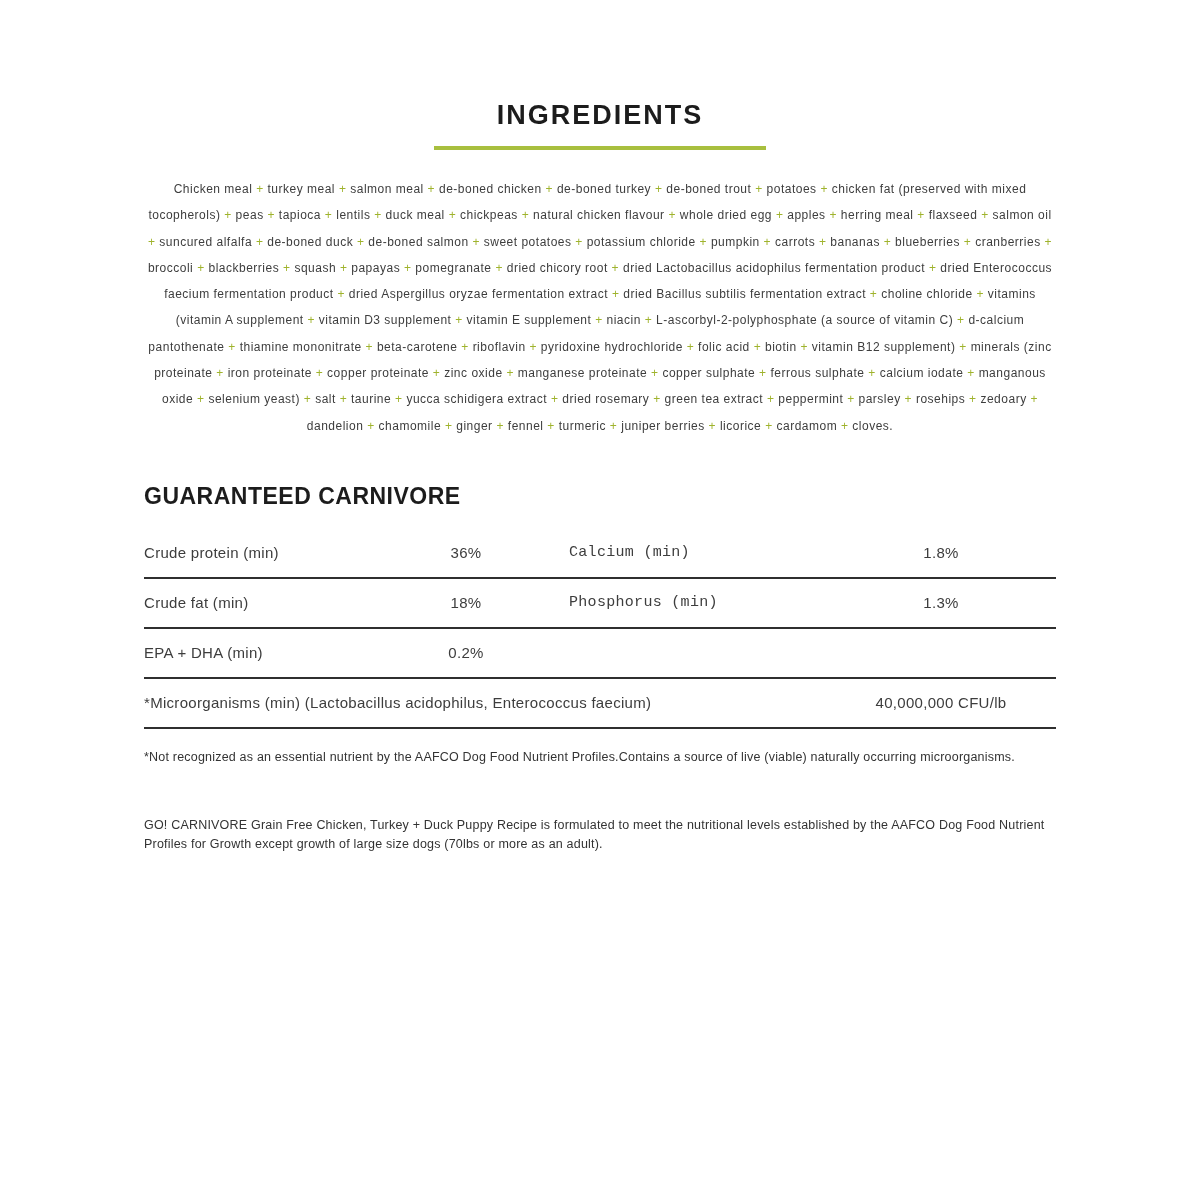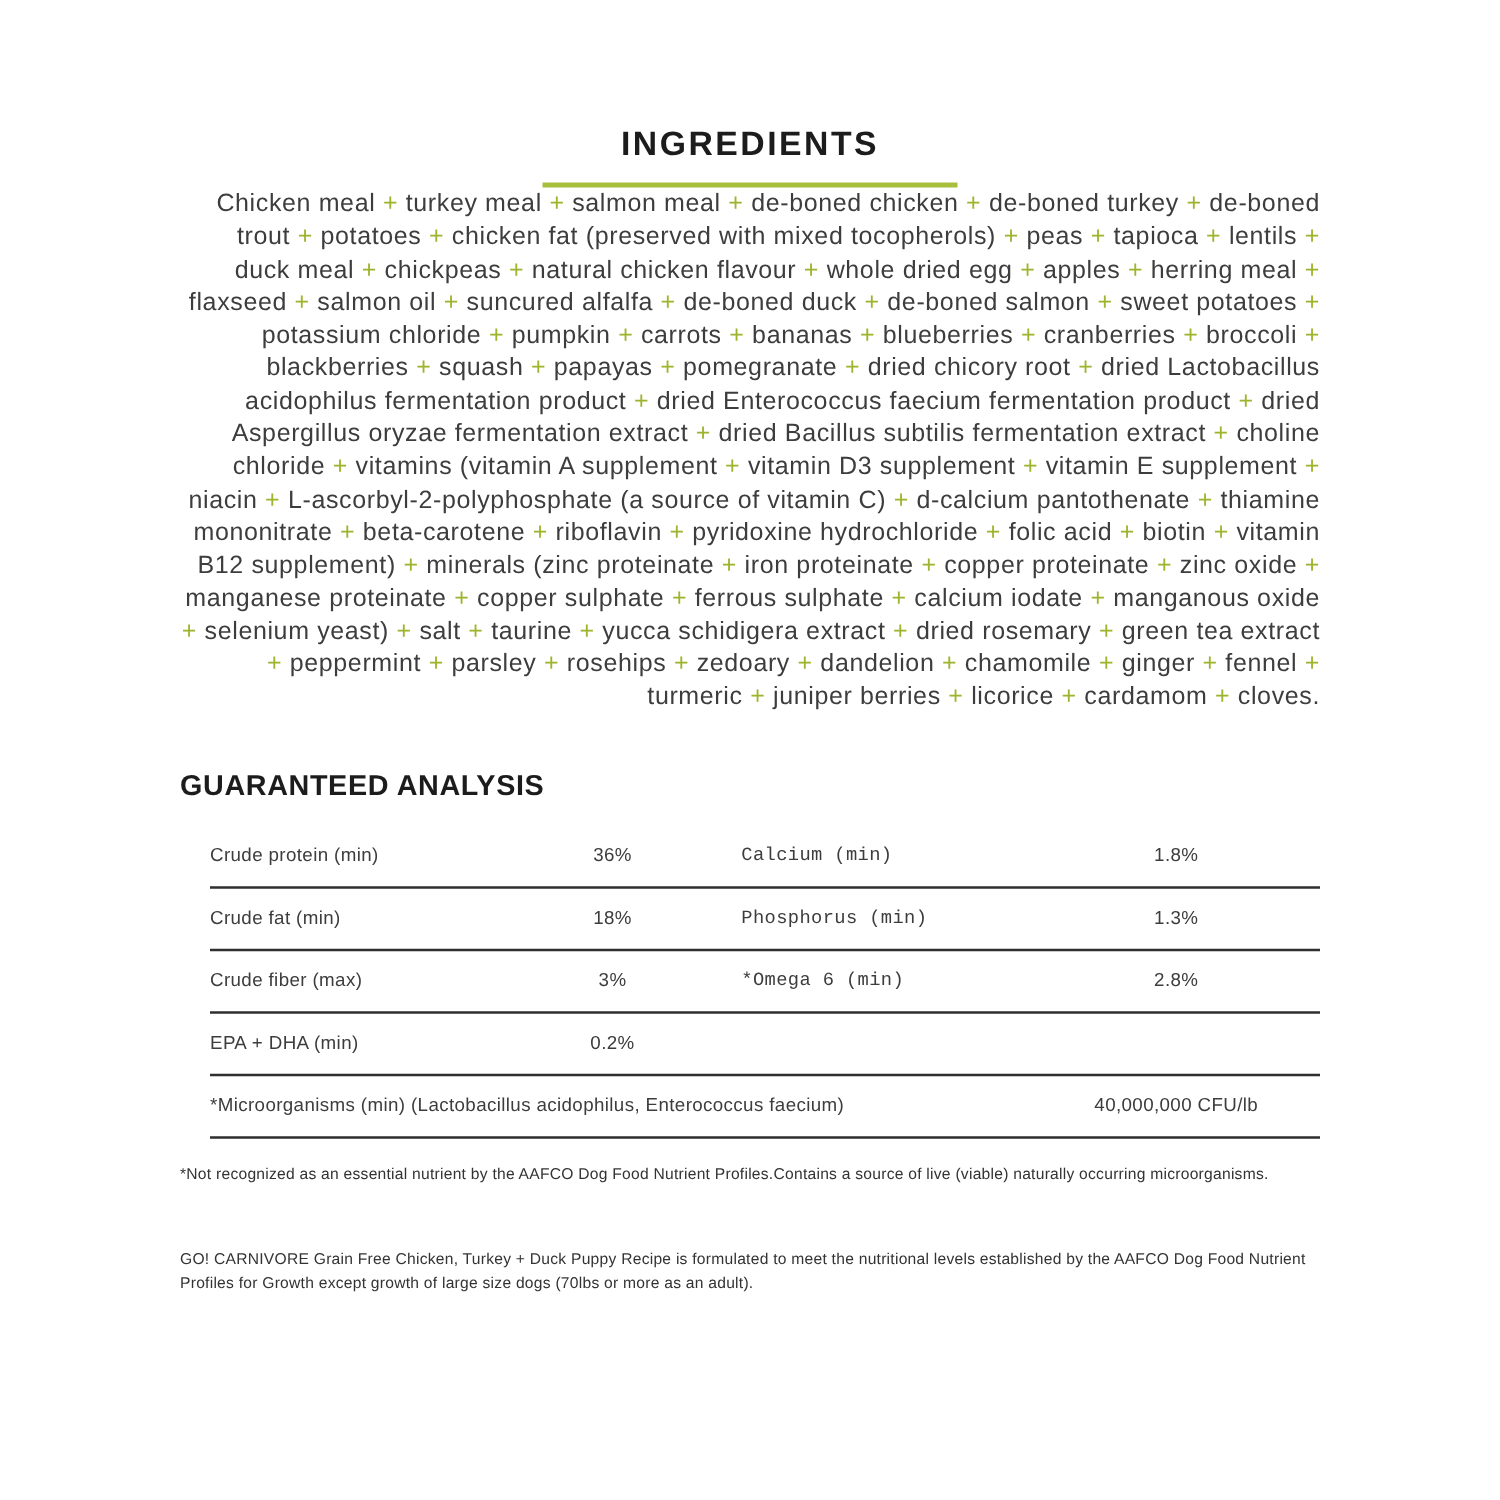--- a/index.html
+++ b/index.html
@@ -21,37 +21,38 @@
     letter-spacing:2px;
     color:var(--heading);
   }
   .ing-underline{
     width:332px;
     height:4px;
     background:var(--underline);
     margin:15px auto 0 auto;
   }
   .ing-text{
-    text-align:right;
-    font-size:20px;
+    margin-top:26px;
+    text-align:center;
+    font-size:12px;
     line-height:26.3px;
     letter-spacing:0.5px;
     color:var(--text);
   }
   .ing-text .plus{color:var(--green);}
 
   .ga-title{
     margin-top:44px;
     font-size:23px;
     font-weight:800;
     letter-spacing:0.5px;
     color:var(--heading);
   }
 
-  .ga-table{margin-top:19px;margin-left:24px;}
+  .ga-table{margin-top:19px;}
   .ga-row{
     display:flex;
     align-items:center;
     height:50px;
     border-bottom:2px solid var(--rule);
     font-size:15px;
     letter-spacing:0.3px;
   }
   .ga-label1{width:252px;}
   .ga-value1{width:140px;text-align:center;}
@@ -77,44 +78,38 @@
 </head>
 <body>
 
 <div class="container">
 
   <div class="ing-title">INGREDIENTS</div>
   <div class="ing-underline"></div>
 
   <p class="ing-text">Chicken meal<span class="plus"> + </span>turkey meal<span class="plus"> + </span>salmon meal<span class="plus"> + </span>de-boned chicken<span class="plus"> + </span>de-boned turkey<span class="plus"> + </span>de-boned trout<span class="plus"> + </span>potatoes<span class="plus"> + </span>chicken fat (preserved with mixed tocopherols)<span class="plus"> + </span>peas<span class="plus"> + </span>tapioca<span class="plus"> + </span>lentils<span class="plus"> + </span>duck meal<span class="plus"> + </span>chickpeas<span class="plus"> + </span>natural chicken flavour<span class="plus"> + </span>whole dried egg<span class="plus"> + </span>apples<span class="plus"> + </span>herring meal<span class="plus"> + </span>flaxseed<span class="plus"> + </span>salmon oil<span class="plus"> + </span>suncured alfalfa<span class="plus"> + </span>de-boned duck<span class="plus"> + </span>de-boned salmon<span class="plus"> + </span>sweet potatoes<span class="plus"> + </span>potassium chloride<span class="plus"> + </span>pumpkin<span class="plus"> + </span>carrots<span class="plus"> + </span>bananas<span class="plus"> + </span>blueberries<span class="plus"> + </span>cranberries<span class="plus"> + </span>broccoli<span class="plus"> + </span>blackberries<span class="plus"> + </span>squash<span class="plus"> + </span>papayas<span class="plus"> + </span>pomegranate<span class="plus"> + </span>dried chicory root<span class="plus"> + </span>dried Lactobacillus acidophilus fermentation product<span class="plus"> + </span>dried Enterococcus faecium fermentation product<span class="plus"> + </span>dried Aspergillus oryzae fermentation extract<span class="plus"> + </span>dried Bacillus subtilis fermentation extract<span class="plus"> + </span>choline chloride<span class="plus"> + </span>vitamins (vitamin A supplement<span class="plus"> + </span>vitamin D3 supplement<span class="plus"> + </span>vitamin E supplement<span class="plus"> + </span>niacin<span class="plus"> + </span>L-ascorbyl-2-polyphosphate (a source of vitamin C)<span class="plus"> + </span>d-calcium pantothenate<span class="plus"> + </span>thiamine mononitrate<span class="plus"> + </span>beta-carotene<span class="plus"> + </span>riboflavin<span class="plus"> + </span>pyridoxine hydrochloride<span class="plus"> + </span>folic acid<span class="plus"> + </span>biotin<span class="plus"> + </span>vitamin B12 supplement)<span class="plus"> + </span>minerals (zinc proteinate<span class="plus"> + </span>iron proteinate<span class="plus"> + </span>copper proteinate<span class="plus"> + </span>zinc oxide<span class="plus"> + </span>manganese proteinate<span class="plus"> + </span>copper sulphate<span class="plus"> + </span>ferrous sulphate<span class="plus"> + </span>calcium iodate<span class="plus"> + </span>manganous oxide<span class="plus"> + </span>selenium yeast)<span class="plus"> + </span>salt<span class="plus"> + </span>taurine<span class="plus"> + </span>yucca schidigera extract<span class="plus"> + </span>dried rosemary<span class="plus"> + </span>green tea extract<span class="plus"> + </span>peppermint<span class="plus"> + </span>parsley<span class="plus"> + </span>rosehips<span class="plus"> + </span>zedoary<span class="plus"> + </span>dandelion<span class="plus"> + </span>chamomile<span class="plus"> + </span>ginger<span class="plus"> + </span>fennel<span class="plus"> + </span>turmeric<span class="plus"> + </span>juniper berries<span class="plus"> + </span>licorice<span class="plus"> + </span>cardamom<span class="plus"> + </span>cloves.</p>
 
-  <div class="ga-title">GUARANTEED ANALYSIS</div>
+  <div class="ga-title">GUARANTEED CARNIVORE</div>
 
   <div class="ga-table">
 
     <div class="ga-row">
       <div class="ga-label1">Crude protein (min)</div>
       <div class="ga-value1">36%</div>
       <div class="ga-label2">Calcium (min)</div>
       <div class="ga-value2">1.8%</div>
     </div>
 
     <div class="ga-row">
       <div class="ga-label1">Crude fat (min)</div>
       <div class="ga-value1">18%</div>
       <div class="ga-label2">Phosphorus (min)</div>
       <div class="ga-value2">1.3%</div>
     </div>
 
-    <div class="ga-row">
-      <div class="ga-label1">Crude fiber (max)</div>
-      <div class="ga-value1">3%</div>
-      <div class="ga-label2">*Omega 6 (min)</div>
-      <div class="ga-value2">2.8%</div>
-    </div>
 
 
     <div class="ga-row">
       <div class="ga-label1">EPA + DHA (min)</div>
       <div class="ga-value1">0.2%</div>
       <div class="ga-label2"></div>
       <div class="ga-value2"></div>
     </div>
 
     <div class="ga-row ga-row-micro">

